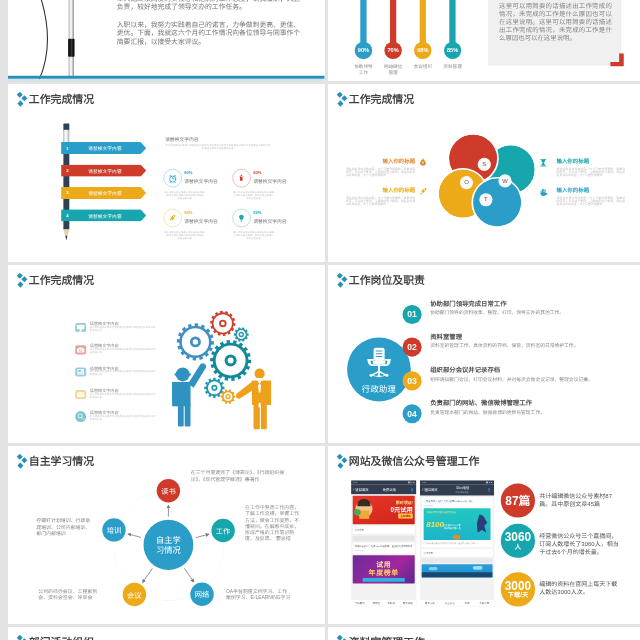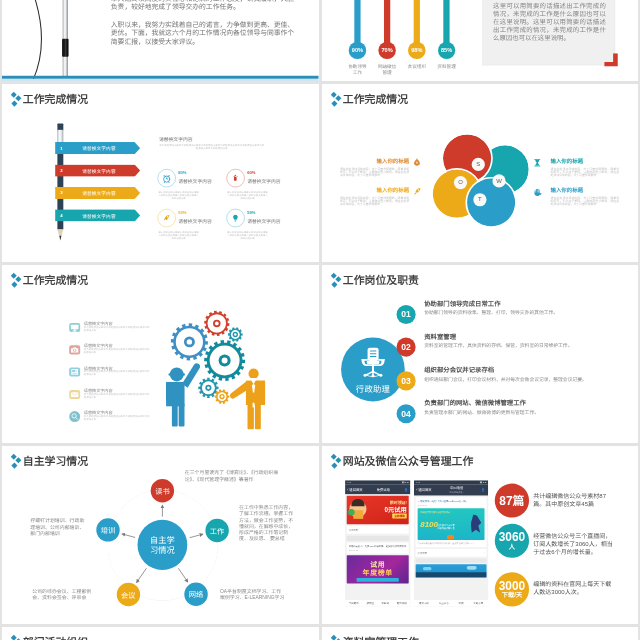--- a/index.html
+++ b/index.html
@@ -1,19 +1,19 @@
 <!DOCTYPE html>
 <html lang="zh-CN"><head>
 <meta charset="utf-8">
 <style>
   html,body{margin:0;padding:0;}
   body{width:640px;height:640px;overflow:hidden;background:#e3e3e3;
        font-family:"Liberation Sans",sans-serif;-webkit-font-smoothing:antialiased;}
   .deck{position:absolute;left:0;top:-97.5px;width:640px;}
-  .row{display:flex;margin-bottom:3px;padding-left:2px;}
+  .row{display:flex;margin-bottom:3px;padding-left:8px;}
   .slide{position:relative;width:316.5px;height:178px;background:#fff;overflow:hidden;
          flex:0 0 316.5px;margin-right:3px;}
   .sv{position:absolute;left:0;top:0;width:960px;height:540px;
     transform:scale(0.3297);transform-origin:0 0;background:#fff;
     font-family:"Liberation Sans",sans-serif;}
 
   
   .hdr{position:absolute;left:26px;top:13px;}
   .logo{position:absolute;left:0;top:0;width:60px;height:70px;}
   .logo i{position:absolute;width:13.3px;height:13.3px;background:#2a8fb8;

